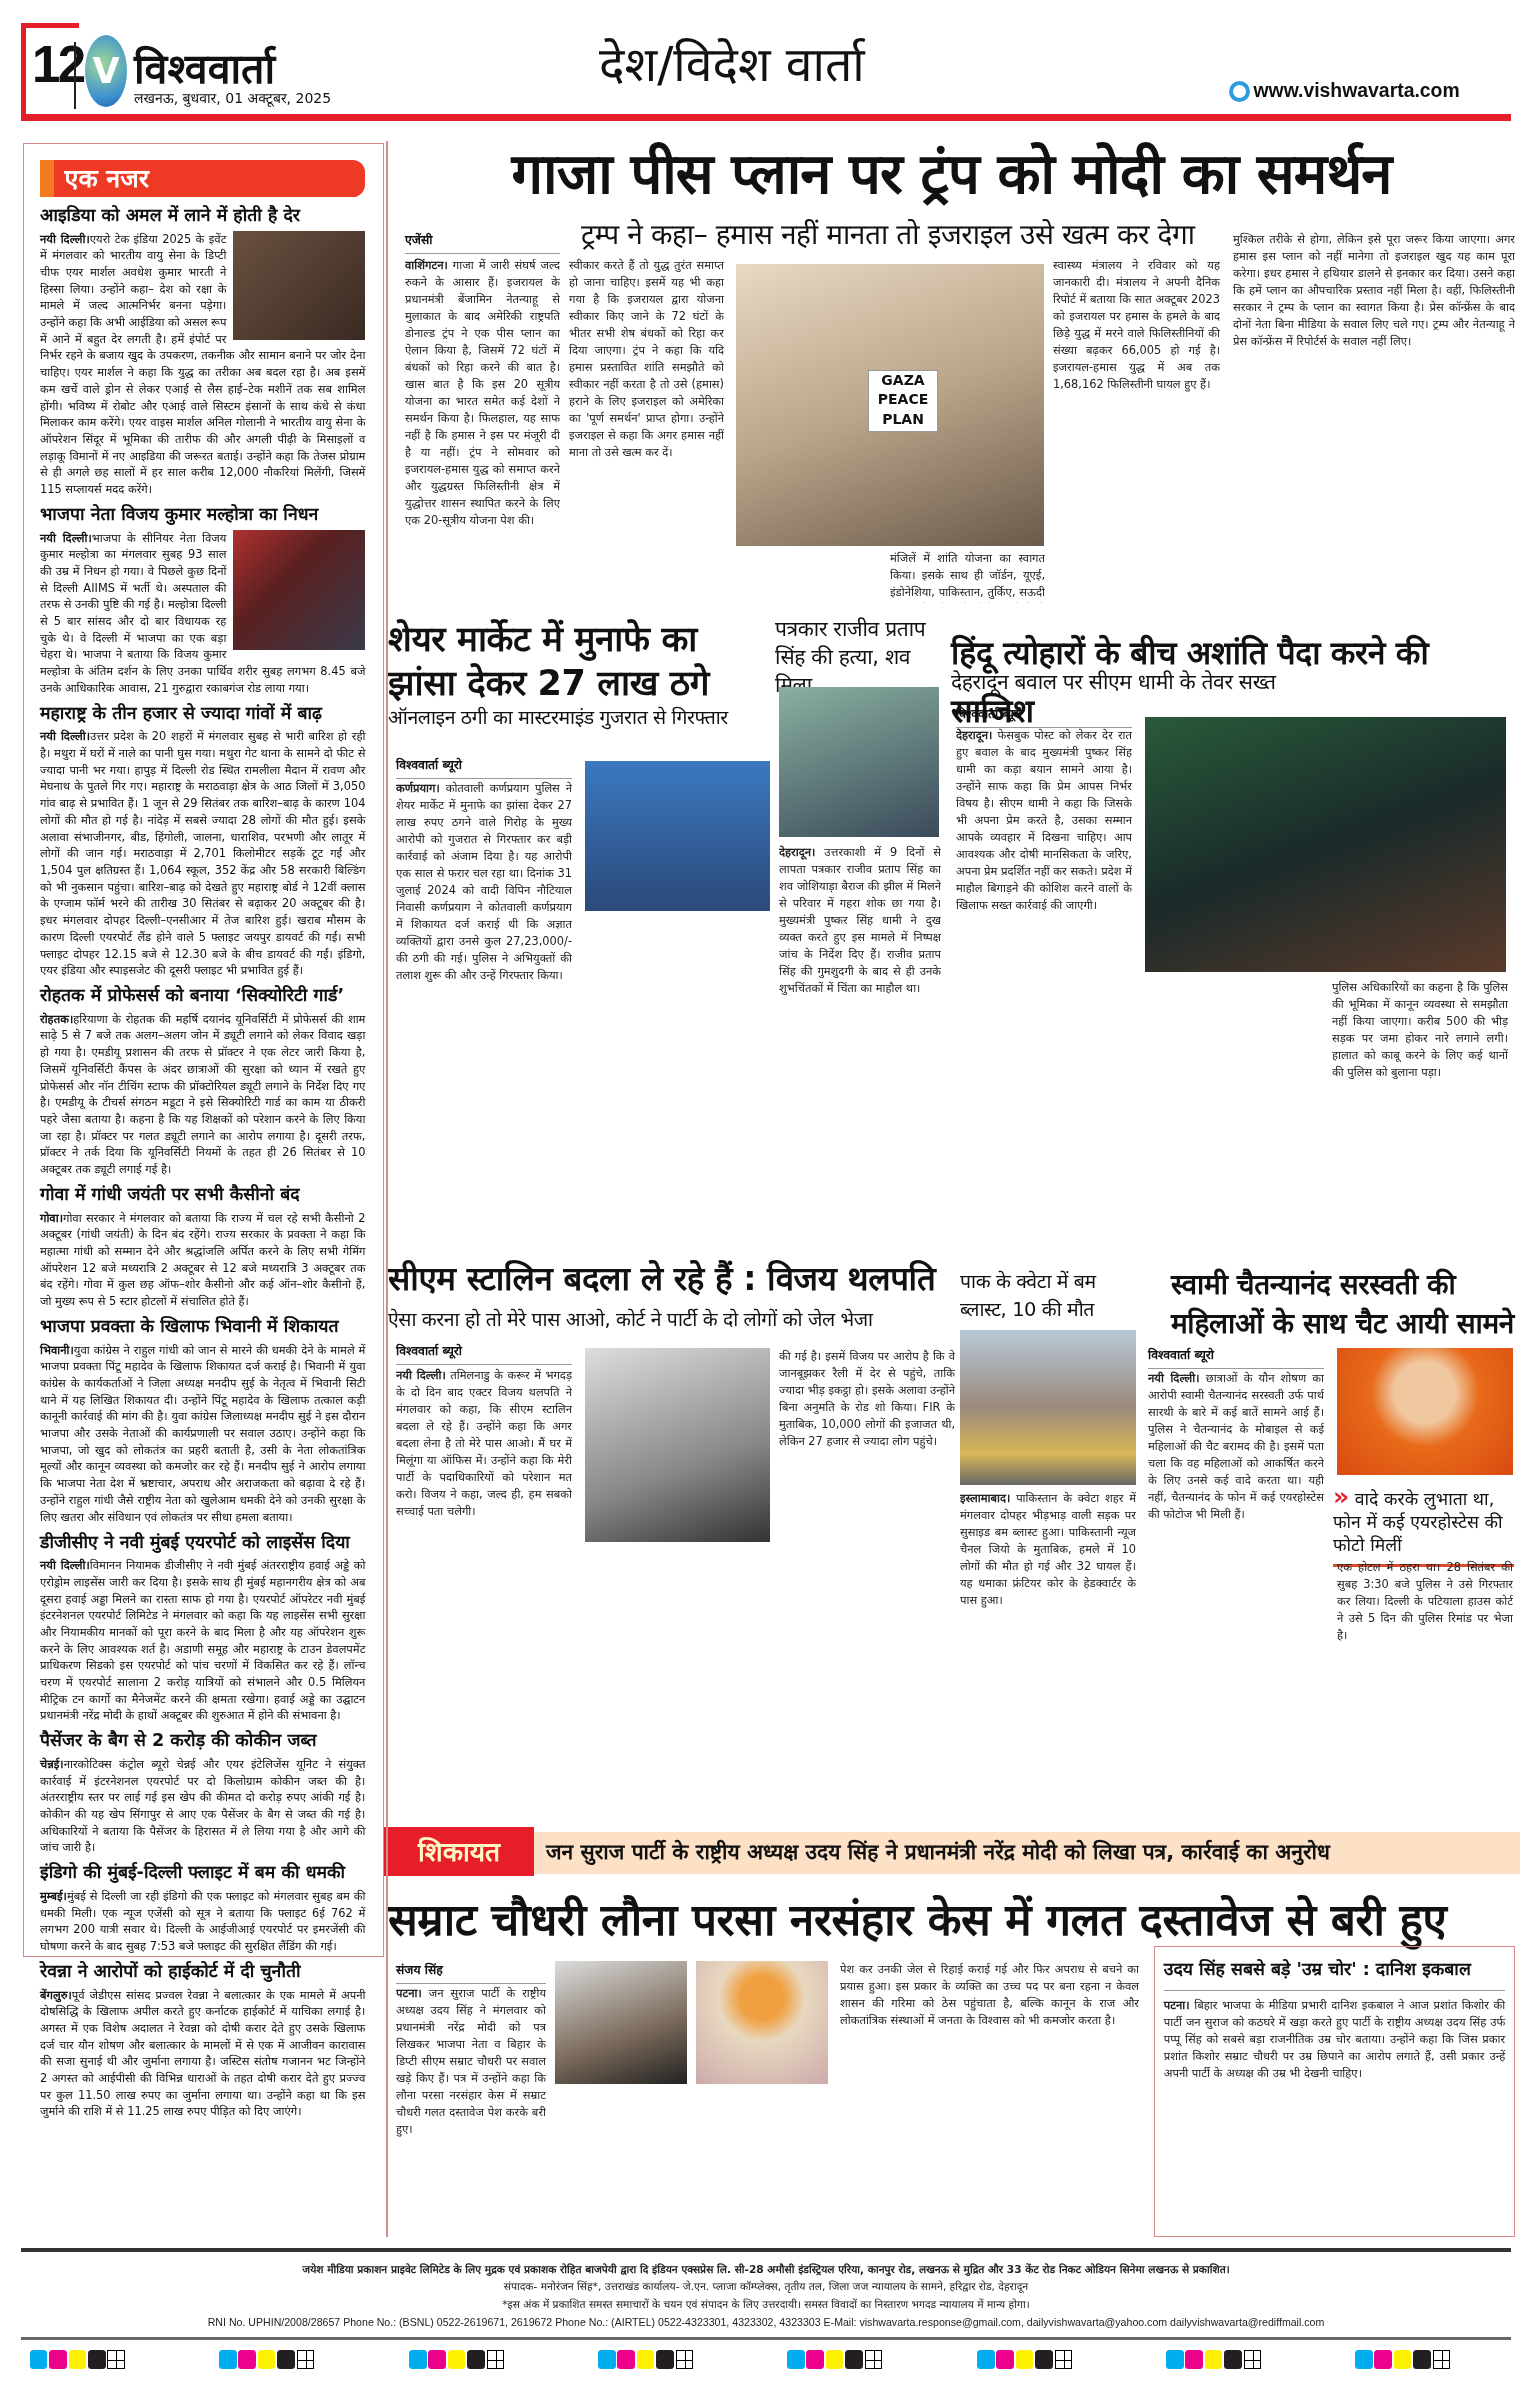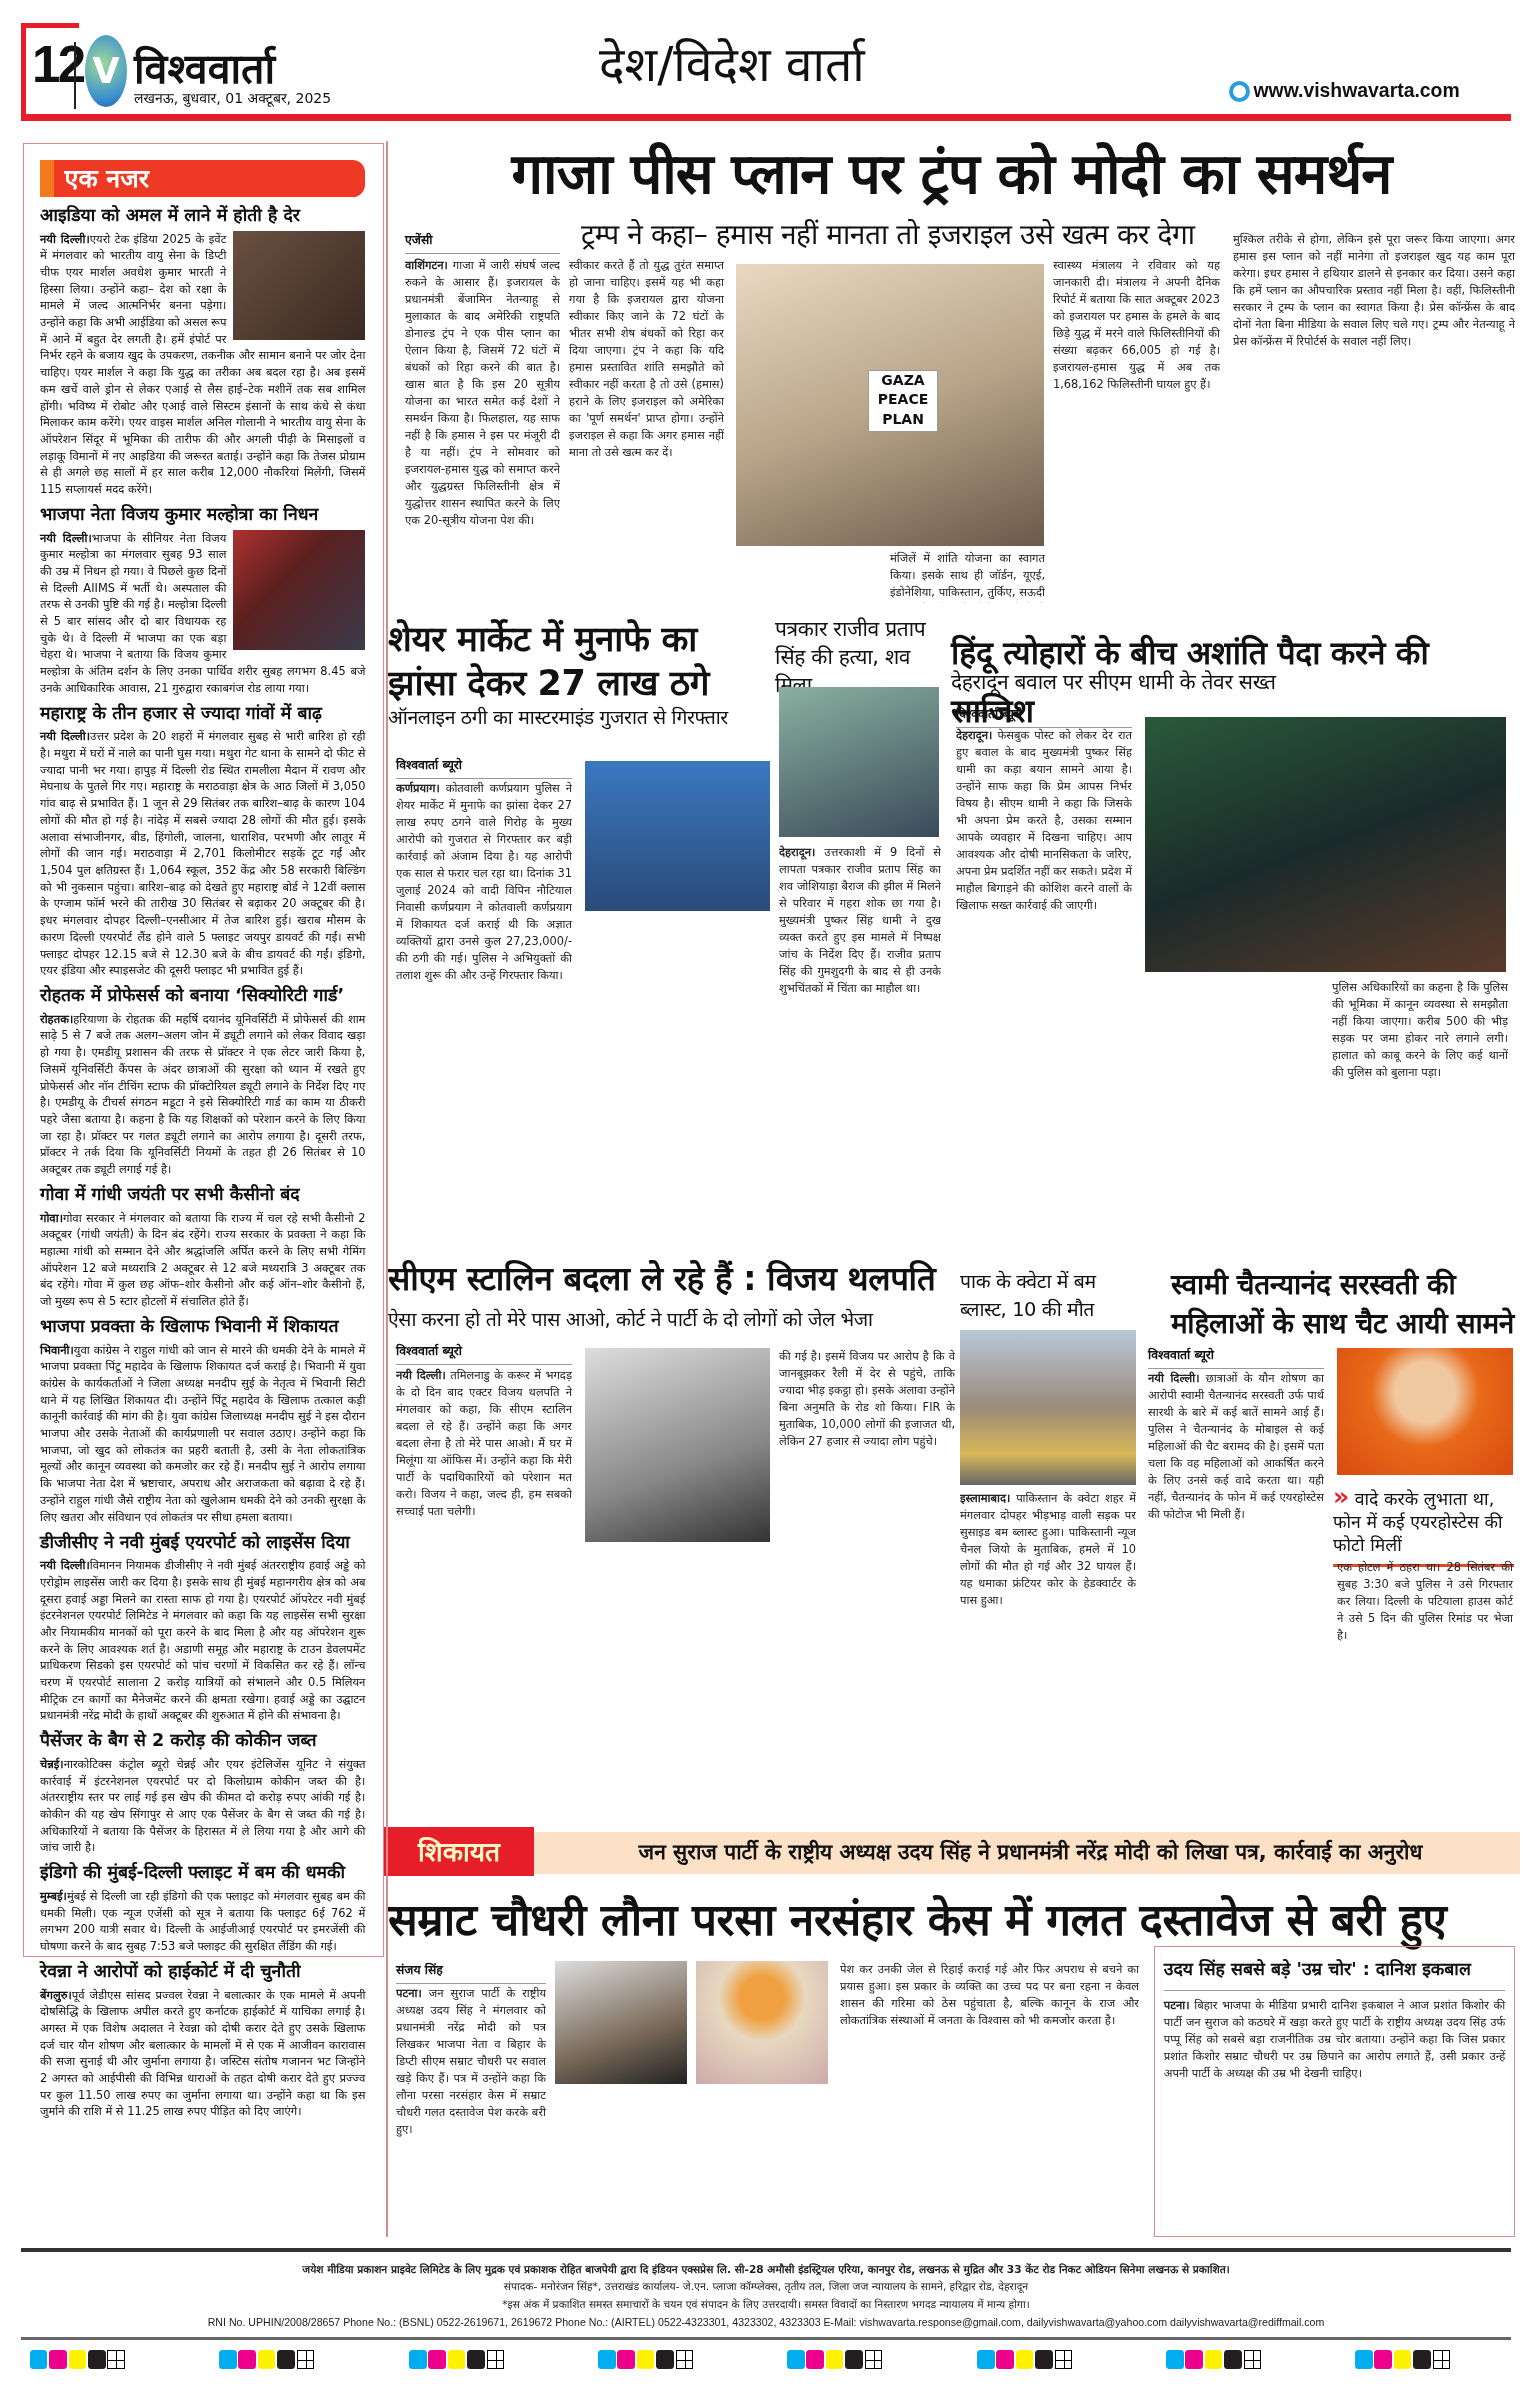--- a/index.html
+++ b/index.html
@@ -24,21 +24,21 @@
 .photo{float:right;margin:0 0 3.5px 7px;background:linear-gradient(135deg,#6a5040,#3a2a22);color:#eee;font-size:9.7px;display:flex;align-items:flex-end;justify-content:center}
 .mainhead{left:388px;top:139px;width:1127px;font-size:56px;font-weight:bold;text-align:center;letter-spacing:-0.9px;line-height:70px}
 .subhead{font-size:28px;line-height:35px}
 .col{font-size:11.4px;line-height:17px;text-align:justify;color:#222}
 .col b{font-weight:bold}
 .agency{font-size:12.3px;font-weight:bold;border-bottom:1.8px solid #999;padding-bottom:5px;margin-bottom:3.5px}
 .img{background:linear-gradient(160deg,#c9b8a0,#8a7a6a 60%,#5a4a3a);display:flex;align-items:flex-end;justify-content:center;color:#fff;font-size:10.6px}
 .h2{font-weight:bold;text-align:left;letter-spacing:-0.4px}
 .banner{left:384px;top:1832px;width:1136px;height:42px;background:#fde1c6}
 .shikayat{left:384px;top:1827px;width:150px;height:49px;background:#e61e2a;color:#fef9c3;font-size:26.4px;font-weight:bold;text-align:center;line-height:49px}
-.bantext{left:546px;top:1835px;width:969px;font-size:21px;font-weight:bold;text-align:center;line-height:35px}
+.bantext{left:546px;top:1835px;width:969px;font-size:21px;font-weight:bold;text-align:left;line-height:35px}
 .sidebox{left:1154px;top:1946px;width:361px;height:291px;border:1.8px solid #d98a8a;padding:8.8px}
 .footline{left:21px;top:2248px;width:1490px;height:4.4px;background:#333}
 .foot{left:0;width:1532px;text-align:center;font-size:10.6px;color:#222}
 .reg{width:17.6px;height:19.4px;border:0.9px solid #000;position:relative}
 .reg::before{content:"";position:absolute;left:8px;top:0;width:0.9px;height:17.6px;background:#000}
 .reg::after{content:"";position:absolute;left:0;top:8.8px;width:16px;height:0.9px;background:#000}
 .vdiv{width:1.8px;background:#d98a8a}
 .pullquote{font-size:17.6px;line-height:23px;border-bottom:3.5px solid #e04a2a;padding-bottom:7px}
 .pullquote .chev{color:#e61e2a;font-weight:bold;font-size:25px}
 </style>

